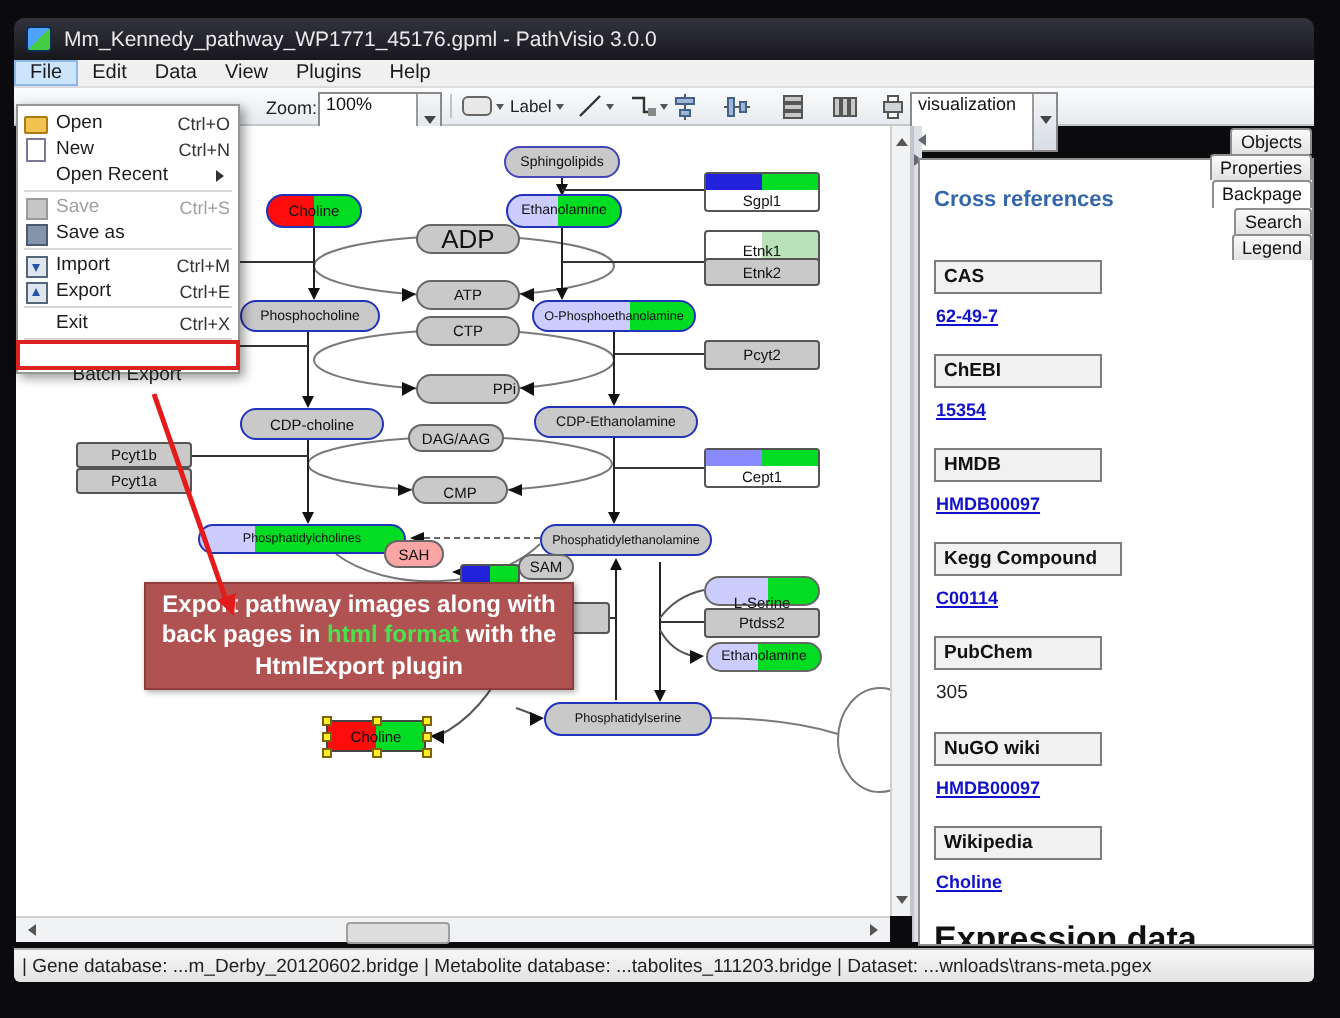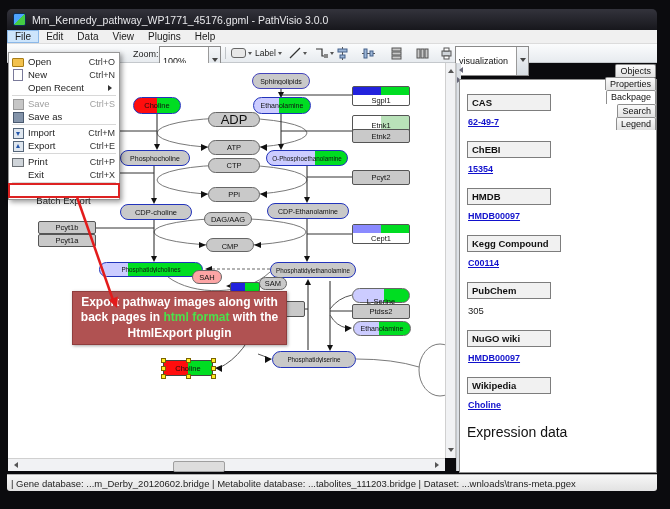--- a/index.html
+++ b/index.html
@@ -6,21 +6,21 @@
   #screen{position:relative;width:670px;height:509px;background:#0b0b0e;font-family:"Liberation Sans",sans-serif;overflow:hidden;}
   .abs{position:absolute;}
   
   #titlebar{left:7px;top:9px;width:650px;height:21px;background:linear-gradient(#33333c,#17171c);border-radius:5px 5px 0 0;color:#e9e9ec;font-size:10.5px;display:flex;align-items:center;padding-left:6px;box-sizing:border-box;}
   #app-icon{width:11px;height:11px;border-radius:2px;background:linear-gradient(135deg,#4da3ff 0 50%,#44cc44 50% 100%);border:1px solid #0e2d55;margin-right:6px;}
   #menubar{left:7px;top:30px;width:650px;height:14px;background:#f0f0f0;display:flex;align-items:center;font-size:10px;color:#1a1a1a;border-bottom:1px solid #dcdcdc;box-sizing:border-box;}
   .menu-item{padding:0 7px;height:13px;line-height:13px;}
   .menu-item.active{background:#cde5fc;border:1px solid #8bb8e8;box-sizing:border-box;line-height:11px;}
   #toolbar{left:7px;top:44px;width:650px;height:19px;background:linear-gradient(#fbfcfd,#e7ebef);border-bottom:1px solid #c4c8cc;box-sizing:border-box;}
   .tb-text{position:absolute;font-size:9px;color:#222;top:5px;}
-  .combo{position:absolute;top:2px;height:30px;background:#fff;border:1px solid #8a8a8a;font-size:9px;color:#111;display:flex;align-items:center;box-sizing:border-box;}
+  .combo{position:absolute;top:2px;height:30px;background:#fff;border:1px solid #8a8a8a;font-size:9px;color:#111;display:flex;align-items:flex-start;box-sizing:border-box;}
   .combo .cval{flex:1;padding-left:3px;white-space:nowrap;overflow:hidden;}
   .combo .cbtn{width:11px;height:100%;background:linear-gradient(#f4f6f8,#d7dde3);border-left:1px solid #9a9a9a;display:flex;align-items:center;justify-content:center;}
   .tri-d{width:0;height:0;border:3px solid transparent;border-top:4px solid #444;margin-top:3px;}
   .tb-btn{position:absolute;top:2px;height:14px;display:flex;align-items:center;font-size:8.5px;color:#222;padding:0 2px;}
   .tb-sep{position:absolute;top:3px;width:1px;height:12px;background:#c0c4c8;}
   .mini-tri{width:0;height:0;border:2.5px solid transparent;border-top:3.5px solid #555;margin-left:2px;margin-top:3px;}
   .icon-btn{position:absolute;top:2px;width:16px;height:14px;display:flex;align-items:center;justify-content:center;}
   
   #file-menu{left:8px;top:52px;width:110px;background:#ffffff;border:1px solid #979797;box-shadow:2px 2px 5px rgba(0,0,0,.4);z-index:40;padding:2px 0;}
   .mi{display:flex;align-items:center;height:13px;font-size:9.5px;color:#1c1c1c;padding:0 4px 0 3px;position:relative;}
@@ -58,21 +58,21 @@
   #tabs{left:459px;top:64px;width:198px;height:15px;display:flex;align-items:flex-end;z-index:6;flex-direction:column;}
   .tab{border:1px solid #8e8e8e;border-bottom:none;background:linear-gradient(#fafafa,#e2e2e2);padding:1px 4px 1px;font-size:9px;color:#111;border-radius:2px 2px 0 0;margin-right:1px;white-space:nowrap;}
   .tab.active{background:#fff;padding-bottom:2px;position:relative;z-index:8;}
   #sidebar{left:459px;top:79px;width:198px;height:394px;background:#fff;border:1px solid #8e8e8e;box-sizing:border-box;padding:14px 0 0 7px;overflow:hidden;z-index:5;}
   #bp-heading{font-size:11px;font-weight:bold;margin-bottom:24px;}
   .xref-box{width:84px;border:1px solid #7d7d7d;background:#f1f1f1;font-size:9.5px;font-weight:bold;color:#111;padding:2px 4px;box-sizing:border-box;white-space:nowrap;}
   .xref-box.wide{width:94px;}
   .xref-val{font-size:9px;font-weight:bold;margin:6px 0 14px 1px;}
   .xref-val.link{text-decoration:underline;}
   .xref-val.plain{font-weight:normal;font-size:9.5px;color:#222;text-decoration:none;}
-  #bp-footer{font-size:14px;font-weight:normal;color:#111;margin-top:14px;}
+  #bp-footer{font-size:17px;font-weight:bold;color:#111;margin-top:14px;}
   
   #statusbar{left:7px;top:474px;width:650px;height:17px;background:linear-gradient(#f7f7f7,#e2e2e2);border-top:1px solid #b2b2b2;font-size:9.5px;color:#222;display:flex;align-items:center;padding-left:4px;box-sizing:border-box;border-radius:0 0 3px 3px;white-space:nowrap;overflow:hidden;}
   svg{display:block;}
 </style>
 </head>
 <body>
 
 <div id="screen">
 
   <div id="titlebar" class="abs">
@@ -239,21 +239,21 @@
         </div>
         <div class="node" style="left: 112px; top: 87px; width: 70px; height: 16px; border: 1px solid rgb(34, 51, 187); border-radius: 8px; background: rgb(201, 201, 201);">
           <span class="nlabel" style="font-size: 7px; color: rgb(17, 17, 17);">Phosphocholine</span>
         </div>
         <div class="node" style="left: 258px; top: 87px; width: 82px; height: 16px; border: 1px solid rgb(34, 51, 187); border-radius: 8px; background: linear-gradient(90deg, rgb(204, 204, 255) 0px, rgb(204, 204, 255) 60%, rgb(0, 221, 34) 60%, rgb(0, 221, 34) 100%);">
           <span class="nlabel" style="font-size: 6.3px; color: rgb(17, 17, 17);">O-Phosphoethanolamine</span>
         </div>
         <div class="node" style="left: 200px; top: 95px; width: 52px; height: 15px; border: 1px solid rgb(102, 102, 102); border-radius: 7.5px; background: rgb(201, 201, 201);">
           <span class="nlabel" style="font-size: 7.5px; color: rgb(17, 17, 17);">CTP</span>
         </div>
-        <div class="node" style="left: 200px; top: 124px; width: 52px; height: 15px; border: 1px solid rgb(102, 102, 102); border-radius: 7.5px; background: rgb(201, 201, 201);">
+        <div class="node" style="left: 200px; top: 124px; width: 52px; height: 15px; border: 1px solid rgb(102, 102, 102); border-radius: 7.5px; background: rgb(201, 201, 201); justify-content: flex-end;">
           <span class="nlabel" style="font-size: 7.5px; color: rgb(17, 17, 17);">PPi</span>
         </div>
         <div class="node" style="left: 112px; top: 141px; width: 72px; height: 16px; border: 1px solid rgb(34, 51, 187); border-radius: 8px; background: rgb(201, 201, 201);">
           <span class="nlabel" style="font-size: 7.5px; color: rgb(17, 17, 17);">CDP-choline</span>
         </div>
         <div class="node" style="left: 196px; top: 149px; width: 48px; height: 14px; border: 1px solid rgb(102, 102, 102); border-radius: 7px; background: rgb(201, 201, 201);">
           <span class="nlabel" style="font-size: 7.5px; color: rgb(17, 17, 17);">DAG/AAG</span>
         </div>
         <div class="node" style="left: 259px; top: 140px; width: 82px; height: 16px; border: 1px solid rgb(34, 51, 187); border-radius: 8px; background: rgb(201, 201, 201);">
           <span class="nlabel" style="font-size: 7px; color: rgb(17, 17, 17);">CDP-Ethanolamine</span>
@@ -343,20 +343,21 @@
   </div>
 
   <div id="tabs" class="abs">
       <div class="tab">Objects</div>
       <div class="tab">Properties</div>
       <div class="tab active">Backpage</div>
       <div class="tab">Search</div>
       <div class="tab">Legend</div>
     </div>
   <div id="sidebar" class="abs">
+    <div id="bp-heading" style="color: rgb(51, 102, 170);">Cross references</div>
     <div id="xrefs">
         <div class="xref-box">CAS</div>
         <div class="xref-val link" style="color: rgb(17, 17, 204);">62-49-7</div>
         <div class="xref-box">ChEBI</div>
         <div class="xref-val link" style="color: rgb(17, 17, 204);">15354</div>
         <div class="xref-box">HMDB</div>
         <div class="xref-val link" style="color: rgb(17, 17, 204);">HMDB00097</div>
         <div class="xref-box wide">Kegg Compound</div>
         <div class="xref-val link" style="color: rgb(17, 17, 204);">C00114</div>
         <div class="xref-box">PubChem</div>
@@ -415,27 +416,20 @@
       </div>
       <div class="mi">
         <span class="mi-ico">
           <span class="ic-port ic-export" style="display: block;"></span>
         </span>
         <span class="mi-label">Export</span>
         <span class="mi-short">Ctrl+E</span>
       </div>
       <div class="mi-sep"></div>
       <div class="mi">
-        <span class="mi-ico">
-          <span class="ic-printer" style="display: block;"></span>
-        </span>
-        <span class="mi-label">Print</span>
-        <span class="mi-short">Ctrl+P</span>
-      </div>
-      <div class="mi">
         <span class="mi-ico"></span>
         <span class="mi-label">Exit</span>
         <span class="mi-short">Ctrl+X</span>
       </div>
       <div class="mi-sep"></div>
       <div class="mi hl">
         <span class="mi-ico"></span>
         <span class="mi-label">Batch Export</span>
         <span class="mi-short"></span>
       </div>

